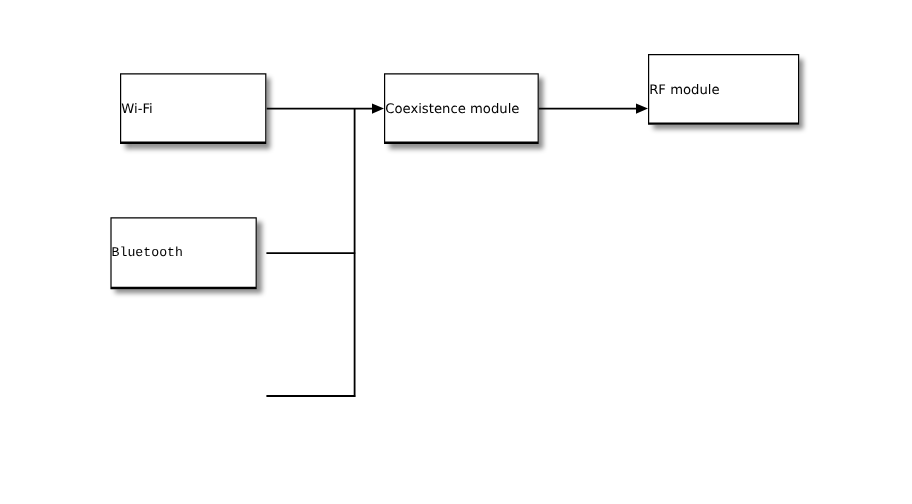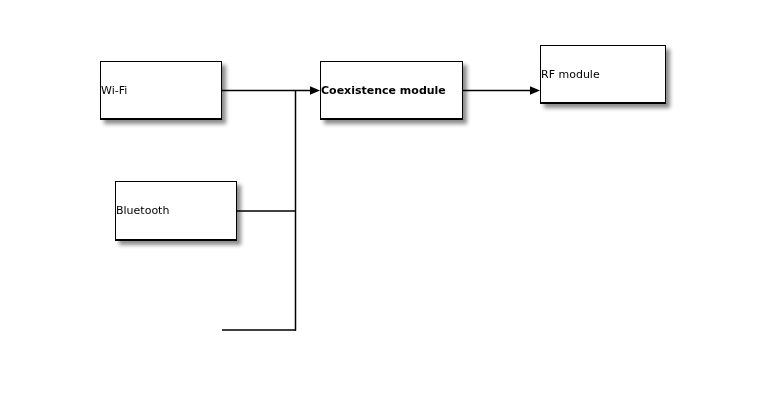--- a/index.html
+++ b/index.html
@@ -31,23 +31,23 @@
     box-shadow: 4px 4px 4px rgba(0,0,0,0.45);
     display: flex;
     align-items: center;
   }
   .node-label {
     font-size: 11px;
     color: #000000;
     white-space: nowrap;
   }
   .node-wifi        { left: 100px; top: 61px;  width: 122px; height: 59px; }
-  .node-bluetooth   { left: 115px; top: 181px; width: 122px; height: 60px; }
+  .node-bluetooth   { left: 92px; top: 181px; width: 122px; height: 60px; font-family: Liberation Mono, monospace; }
   .node-802154      { left: 100px; top: 301px; width: 122px; height: 60px; }
-  .node-coexistence { left: 320px; top: 61px;  width: 143px; height: 59px; font-weight: bold; }
+  .node-coexistence { left: 320px; top: 61px;  width: 129px; height: 59px; }
   .node-rf          { left: 540px; top: 45px;  width: 126px; height: 59px; }
 </style>
 </head>
 <body>
 
 <div class="canvas">
 
   <svg class="connectors" viewBox="0 0 760 420" xmlns="http://www.w3.org/2000/svg">
 
     <line x1="222" y1="90.5" x2="311" y2="90.5" stroke="#000000" stroke-width="1.5"></line>

